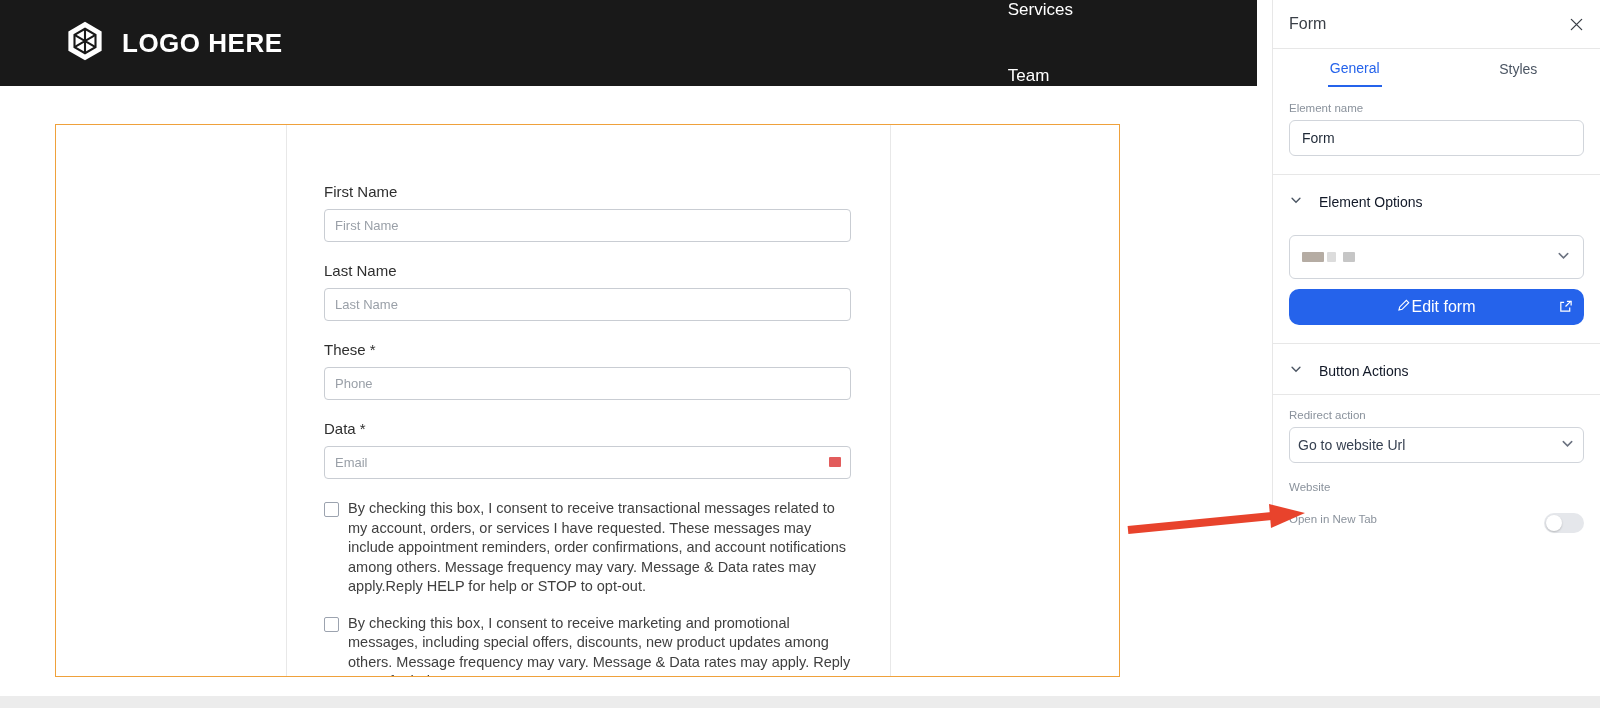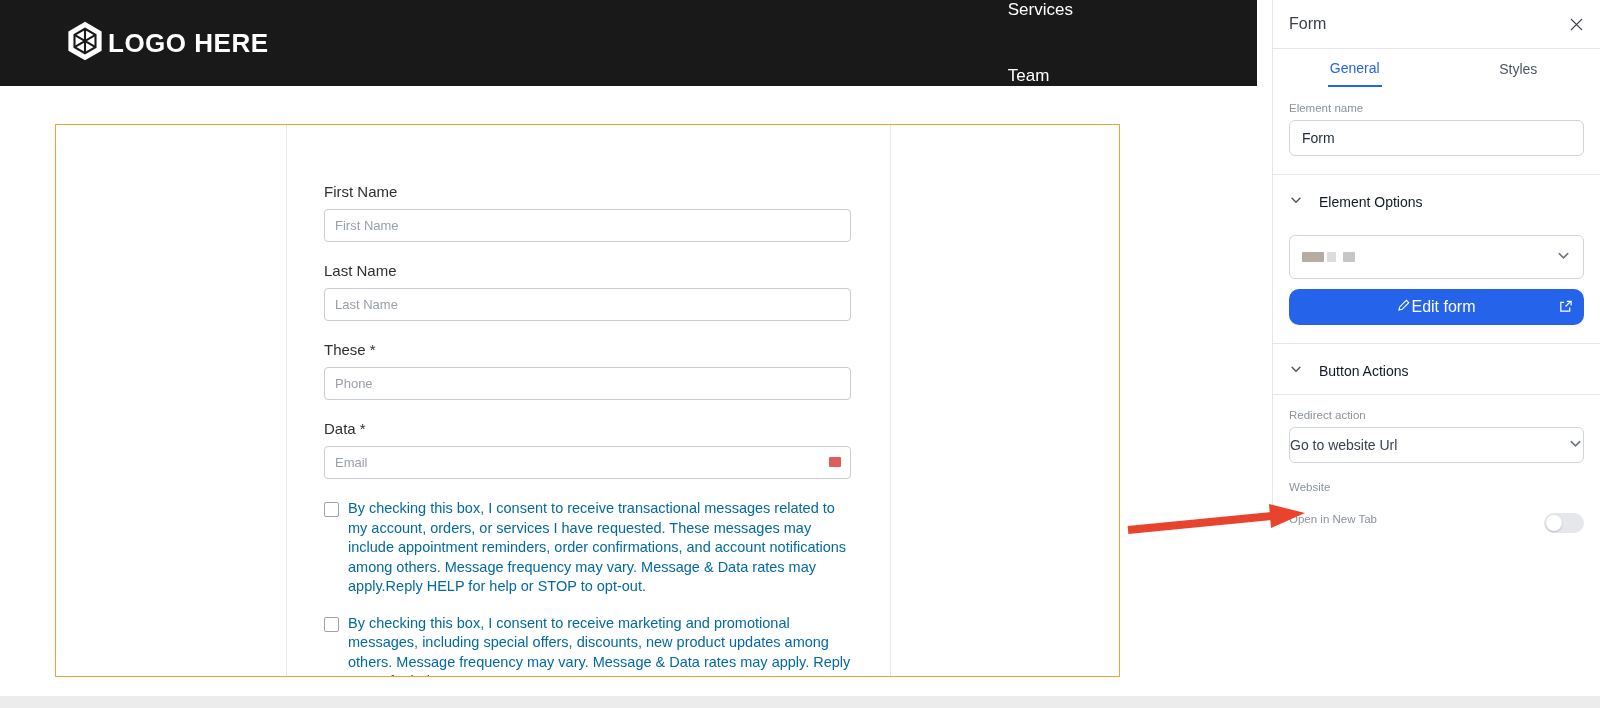--- a/index.html
+++ b/index.html
@@ -3,21 +3,21 @@
 <meta charset="utf-8">
 <style>
   * { margin:0; padding:0; box-sizing:border-box; }
   html,body { width:1600px; height:708px; background:#fff; overflow:hidden;
               font-family:"Liberation Sans", sans-serif; }
   .stage { position:relative; width:1600px; height:708px; background:#fff; }
 
   
   .site { position:absolute; left:0; top:0; width:1257px; height:696px; background:#fff; overflow:hidden; }
   .navbar { position:relative; height:86px; background:#191919; display:flex; align-items:center; }
-  .logo-wrap { display:flex; align-items:center; gap:2px; margin-left:64px; }
+  .logo-wrap { display:flex; align-items:center; gap:16px; margin-left:64px; }
   .logo-text { color:#fff; font-size:26px; font-weight:800; letter-spacing:.5px; }
   .nav-links { position:absolute; right:168px; display:flex; gap:46px;flex-direction:column; }
   .nav-link { color:#fff; font-size:17px; cursor:pointer; }
 
   .form-frame { position:absolute; left:55px; top:124px; width:1065px; height:553px;
                 border:1px solid #efa13b; overflow:hidden; background:#fff; }
   .col-guide { position:absolute; top:0; bottom:0; width:1px; background:#e8e8e8; }
   .col-guide.g1 { left:230px; } .col-guide.g2 { left:834px; }
 
   .form-content { position:absolute; left:268px; top:58px; width:527px; }
@@ -28,21 +28,21 @@
   .field-input::placeholder { color:#9aa0a8; }
   .input-wrap { position:relative; }
   .email-flag { position:absolute; right:10px; top:11px; width:12px; height:10px;
                 background:#e25c5c; border-radius:1px; }
 
   .consent-row { display:flex; align-items:flex-start; margin-top:18px; }
   .consent-row + .consent-row { margin-top:17px; }
   .checkbox { width:15px; height:15px; border:1px solid #9ca3af; border-radius:2px;
               background:#fff; flex:0 0 15px; margin-top:3px; cursor:pointer; }
   .consent-text { margin-left:9px; width:505px; font-size:14.5px; font-weight:500;
-                  color:#0369a1; line-height:19.5px; }
+                  color:#404040; line-height:19.5px; }
 
   .bottom-strip { position:absolute; left:0; bottom:0; width:1600px; height:12px; background:#ececec; }
 
   
   .panel { position:absolute; left:1272px; top:0; width:328px; height:520px;
            background:#fff; border-left:1px solid #e7e7e7; }
   .panel-header { height:49px; display:flex; align-items:center; justify-content:space-between;
                   padding:0 16px; border-bottom:1px solid #e7e7e7; }
   .panel-title { font-size:16px; font-weight:500; color:#3a3f47; }
   .icon-btn { cursor:pointer; display:flex; align-items:center; }
@@ -69,21 +69,21 @@
   .thumb.t3 { width:12px; background:#c6c6c6; margin-left:7px; }
   .preview-select .spacer { flex:1; }
 
   .edit-form-btn { margin-top:10px; position:relative; height:36px; width:100%; border:none;
                    background:#2563eb; color:#fff; border-radius:10px; font-size:16px;
                    font-family:inherit; display:flex; align-items:center; justify-content:center;
                    cursor:pointer; }
   .edit-form-btn .ext { position:absolute; right:11px; top:10px; }
 
   .select-box { height:36px; border:1px solid #d1d5db; border-radius:6px; display:flex;
-                align-items:center; padding:0 0; cursor:pointer; }
+                align-items:center; padding:0 8px; cursor:pointer; }
   .select-value { font-size:14px; color:#374151; flex:1; }
 
   .row-between { display:flex; align-items:center; justify-content:space-between; margin-top:20px; }
   .toggle { width:40px; height:20px; border-radius:10px; background:#e5e7eb; position:relative; cursor:pointer; }
   .toggle .knob { position:absolute; left:2px; top:2px; width:16px; height:16px;
                   border-radius:50%; background:#fff; box-shadow:0 1px 2px rgba(0,0,0,.2); }
 
   .mt16 { margin-top:16px; }
 
   

